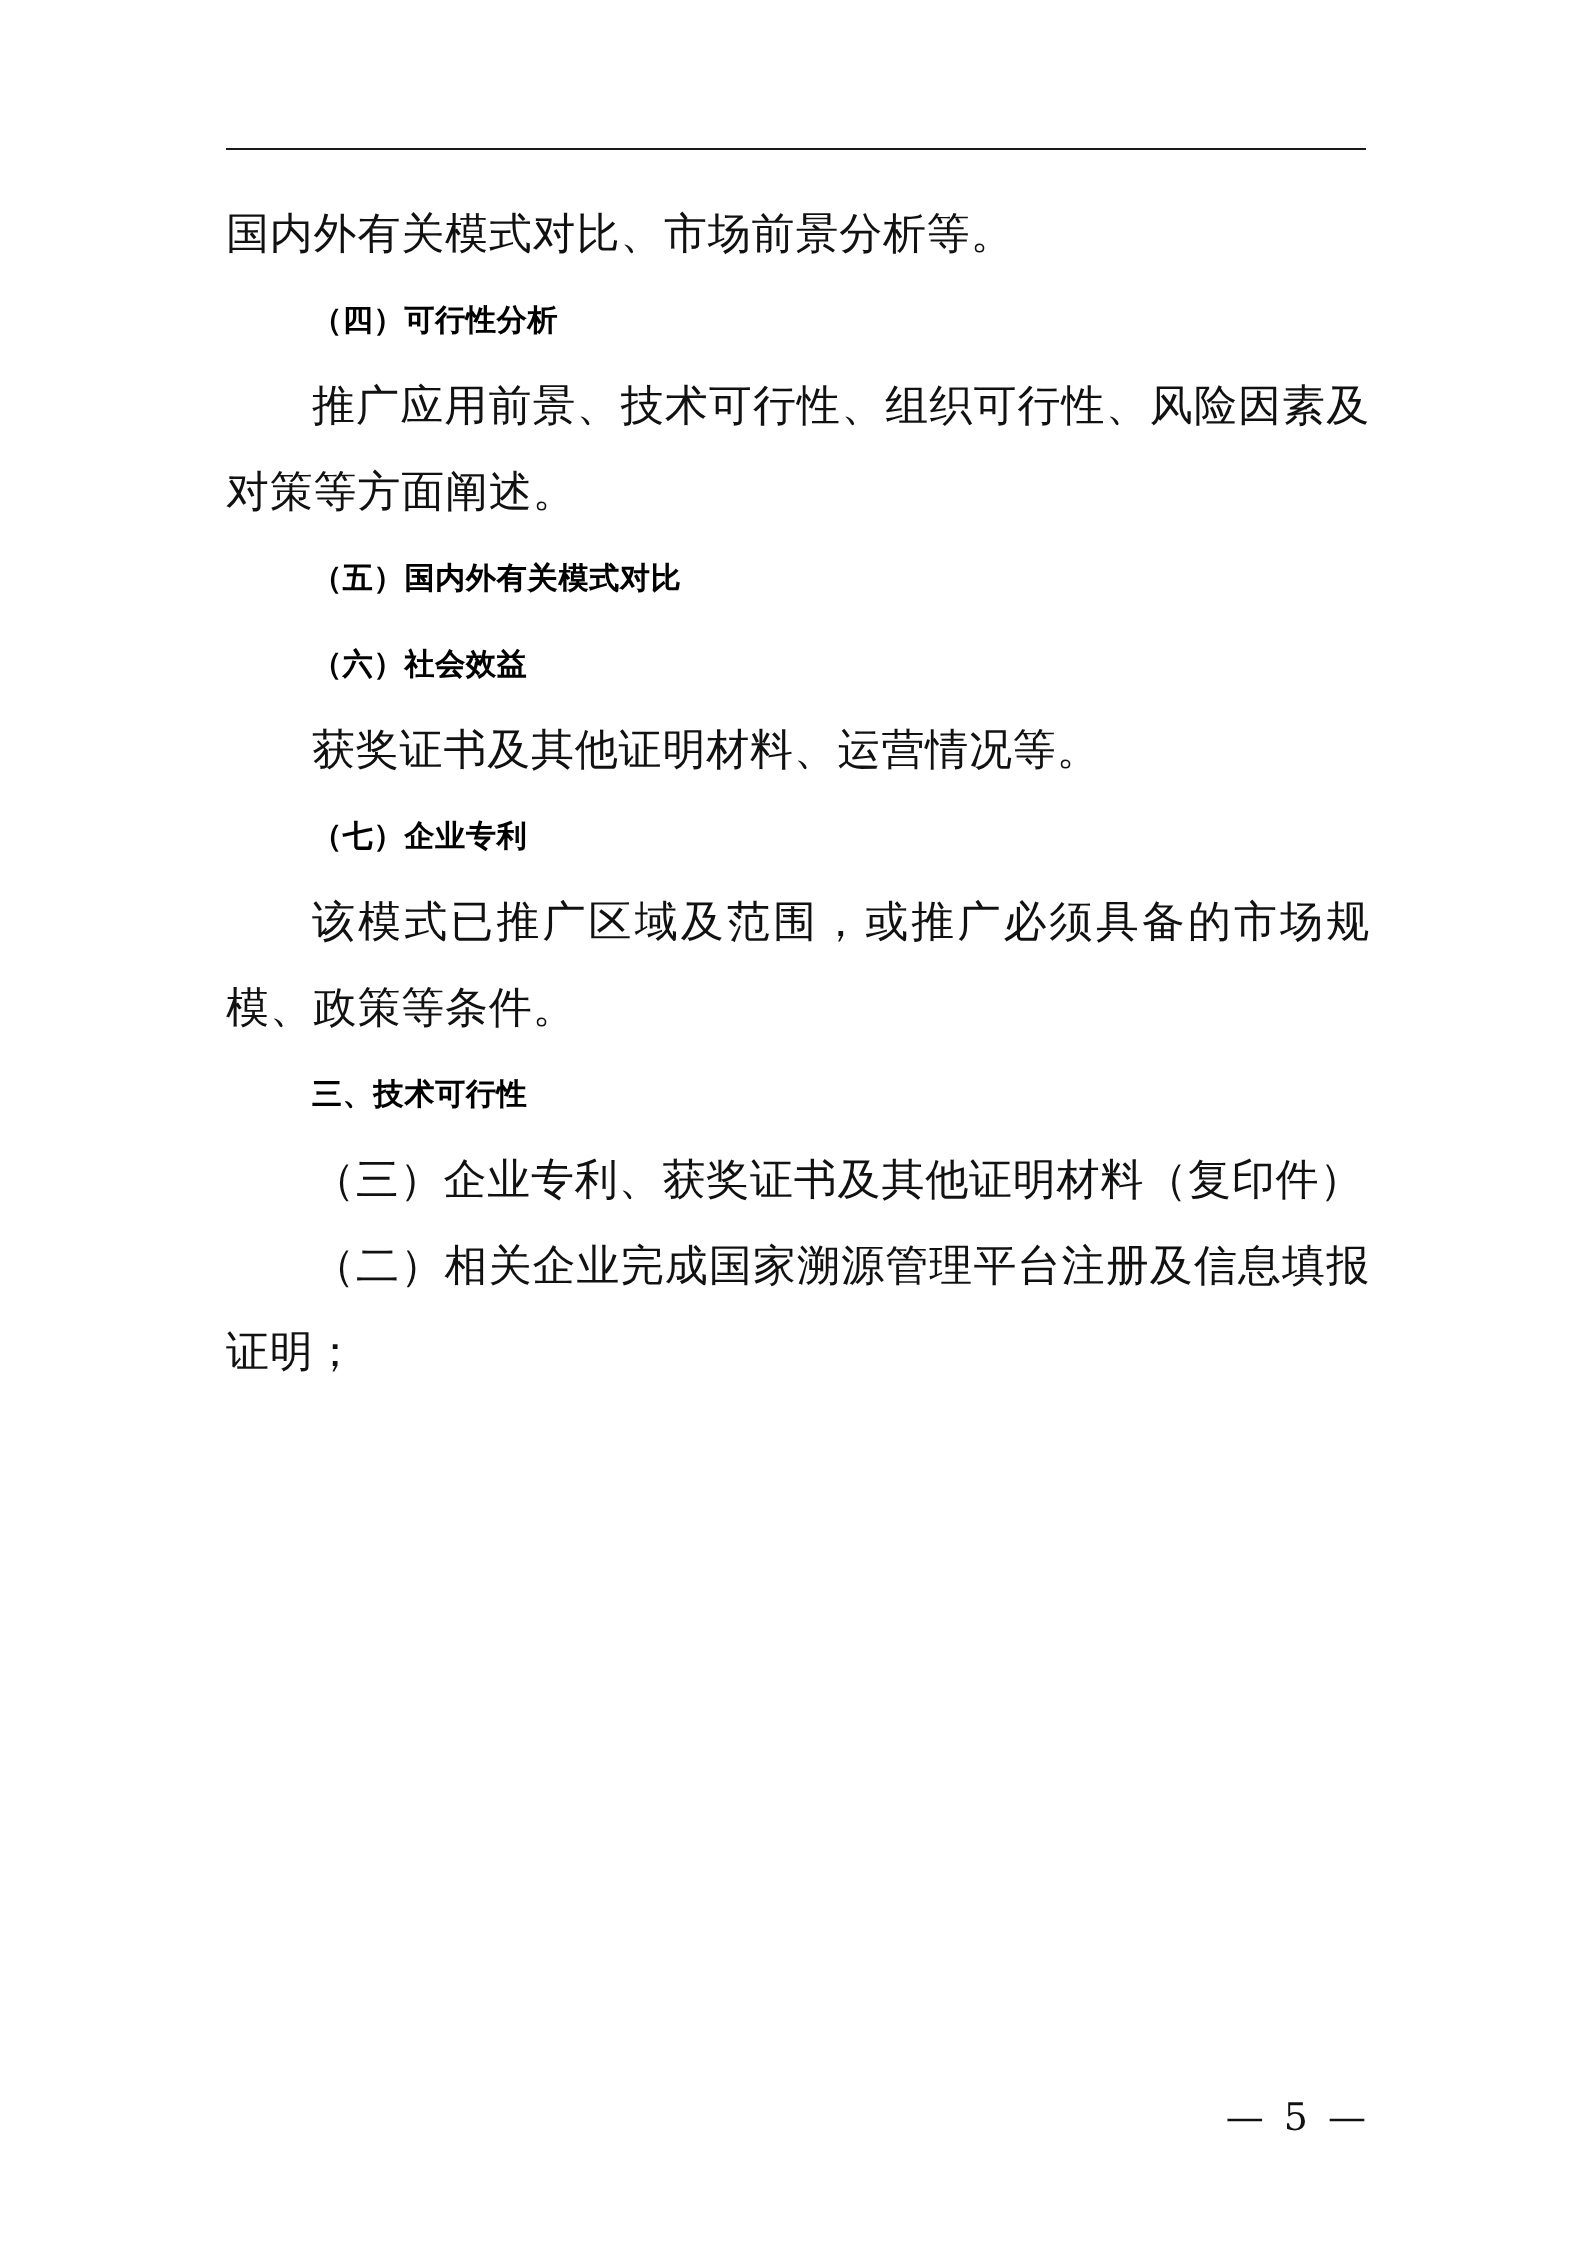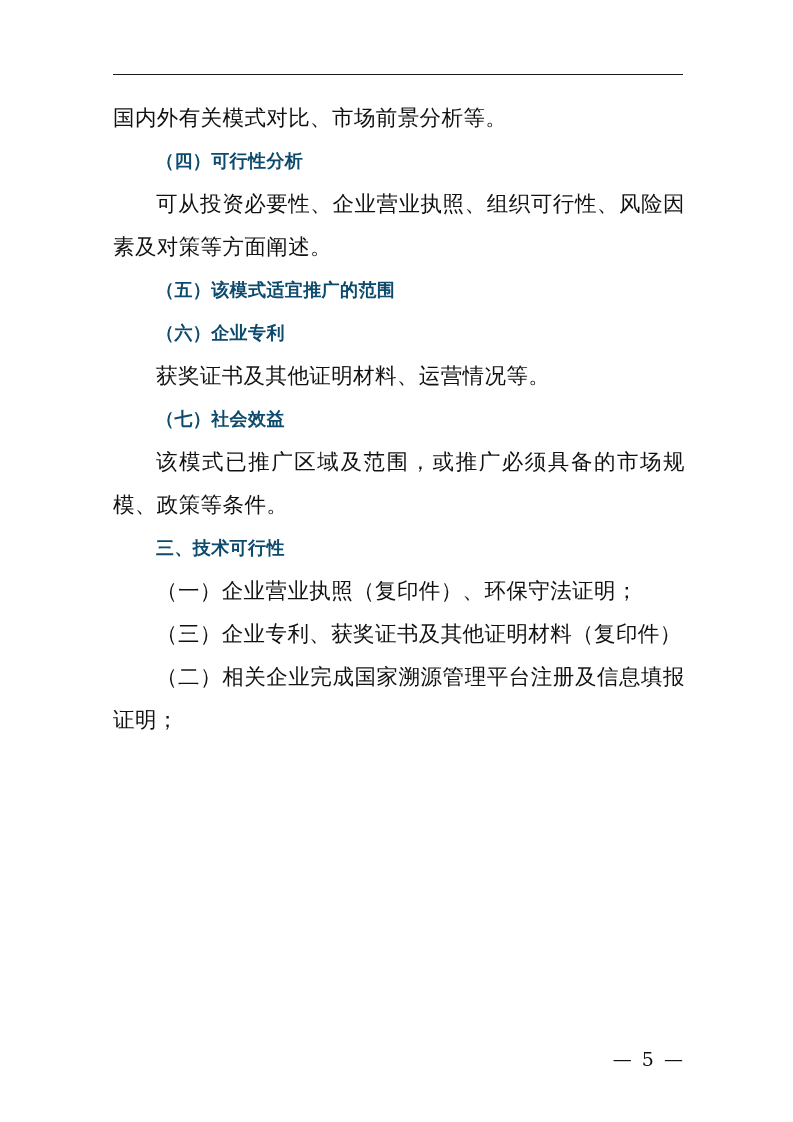--- a/index.html
+++ b/index.html
@@ -43,27 +43,27 @@
     letter-spacing: 0.4px;
     text-align: justify;
     text-justify: inter-ideograph;
     margin: 0;
     color: #111111;
   }
   .para.indent {
     text-indent: 43px;
   }
   .heading {
-    font-size: 18px;
+    font-size: 15px;
     line-height: 43px;
     letter-spacing: 0.4px;
     margin: 0;
     font-weight: bold;
     text-indent: 43px;
-    color: #0c4a6e;
+    color: #000000;
   }
   .footer {
     position: absolute;
     bottom: 52px;
     left: 113px;
     width: 572px;
     text-align: right;
     font-size: 19px;
     letter-spacing: 2px;
     color: #111111;
@@ -74,32 +74,31 @@
 
 <div class="page">
 
   <div class="header-rule"></div>
 
   <div class="body-area">
 
     <p class="para">国内外有关模式对比、市场前景分析等。</p>
 
     <p class="heading">（四）可行性分析</p>
-    <p class="para indent">可从投资必要性、企业营业执照、组织可行性、风险因素及对策等方面阐述。</p>
+    <p class="para indent">推广应用前景、技术可行性、组织可行性、风险因素及对策等方面阐述。</p>
 
-    <p class="heading">（五）该模式适宜推广的范围</p>
+    <p class="heading">（五）国内外有关模式对比</p>
 
-    <p class="heading">（六）企业专利</p>
+    <p class="heading">（六）社会效益</p>
     <p class="para indent">获奖证书及其他证明材料、运营情况等。</p>
 
-    <p class="heading">（七）社会效益</p>
+    <p class="heading">（七）企业专利</p>
     <p class="para indent">该模式已推广区域及范围，或推广必须具备的市场规模、政策等条件。</p>
 
     <p class="heading">三、技术可行性</p>
-    <p class="para indent">（一）企业营业执照（复印件）、环保守法证明；</p>
     <p class="para indent">（三）企业专利、获奖证书及其他证明材料（复印件）</p>
     <p class="para indent">（二）相关企业完成国家溯源管理平台注册及信息填报证明；</p>
 
   </div>
 
   <div class="footer">— 5 —</div>
 
 </div>
 
 </body></html>

